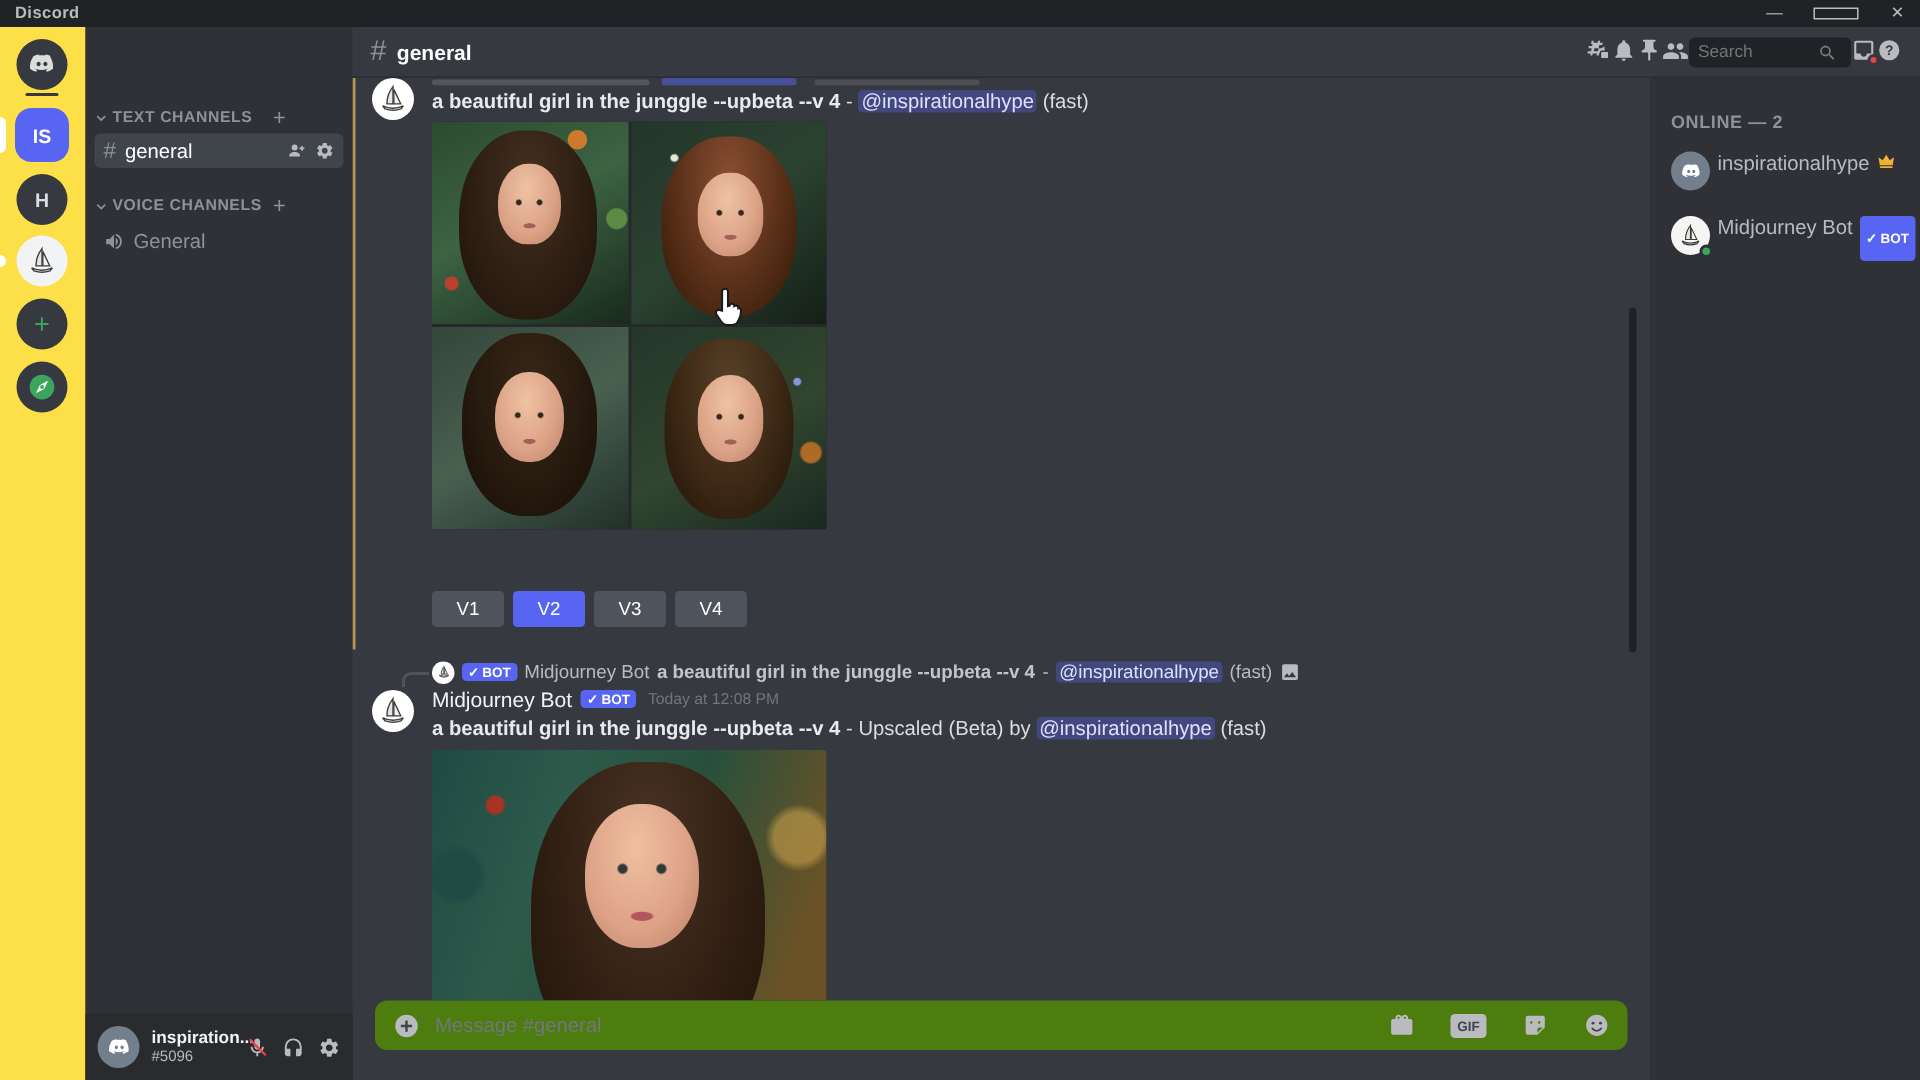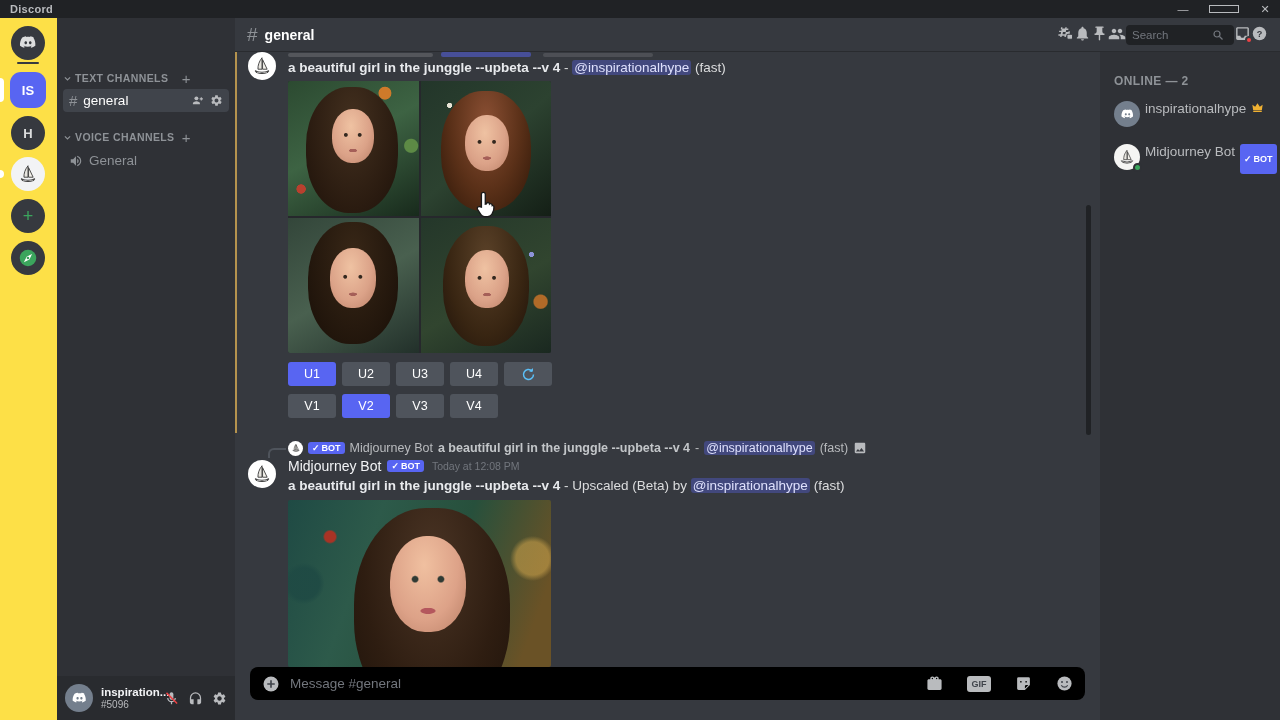--- a/index.html
+++ b/index.html
@@ -125,21 +125,21 @@
   #up-img .hair { left:66px; top:8px; width:156px; height:210px;
     background:radial-gradient(ellipse at 50% 26%, #4a3424 0%, #2e1d11 62%, #20140b 100%); }
   #up-img .face { left:102px; top:36px; width:76px; height:96px;
     background:
       radial-gradient(circle at 33% 45%, #2f3a34 0 2.6px, transparent 4px),
       radial-gradient(circle at 67% 45%, #2f3a34 0 2.6px, transparent 4px),
       radial-gradient(ellipse 11px 4.5px at 50% 78%, #b4575d 0 60%, transparent 75%),
       radial-gradient(ellipse at 45% 30%, #f0c0a0 0%, #dda288 58%, #b97f66 100%); }
 
   
-  #input-bar { position:absolute; left:250px; top:667px; width:835px; height:33px; background:#000000; border-radius:8px; display:flex; align-items:center; padding:0 12px; gap:10px; z-index:20; }
+  #input-bar { position:absolute; left:250px; top:667px; width:835px; height:33px; background:#4d7c0f; border-radius:8px; display:flex; align-items:center; padding:0 12px; gap:10px; z-index:20; }
   #input-bar input { flex:1; background:transparent; border:none; outline:none; font-size:13.5px; color:#dcddde; font-family:inherit; }
   #input-bar input::placeholder { color:#72767d; }
   #input-bar .right-icons { display:flex; align-items:center; gap:24px; }
   .gif-pill { background:#b9bbbe; color:#40444b; font-size:9px; font-weight:bold; border-radius:3px; width:24px; height:16px; display:flex; align-items:center; justify-content:center; }
 
   
   #top-sliver { position:absolute; left:53px; top:0; width:560px; height:5px; overflow:hidden; }
   #top-sliver .s1 { position:absolute; left:0; top:1px; width:145px; height:4px; background:rgba(220,221,222,.18); border-radius:2px; }
   #top-sliver .s2 { position:absolute; left:153px; top:0; width:90px; height:5px; background:rgba(88,101,242,.5); border-radius:2px; }
   #top-sliver .s3 { position:absolute; left:255px; top:1px; width:110px; height:4px; background:rgba(220,221,222,.14); border-radius:2px; }
@@ -397,32 +397,20 @@
     <div class="p q3">
       <div class="hair" style="left:20px;top:4px;width:90px;height:122px"></div>
       <div class="face" style="left:42px;top:30px;width:46px;height:60px"></div>
     </div>
     <div class="p q4">
       <div class="hair" style="left:22px;top:8px;width:86px;height:120px"></div>
       <div class="face" style="left:44px;top:32px;width:44px;height:58px"></div>
     </div>
   </div>
 
-  <div class="btn-row" style="top:310px">
-    <div class="mj-btn primary">U1</div>
-    <div class="mj-btn">U2</div>
-    <div class="mj-btn">U3</div>
-    <div class="mj-btn">U4</div>
-    <div class="mj-btn">
-      <svg width="15" height="15" viewBox="0 0 24 24" fill="none" stroke="#5bc0f8" stroke-width="2.4">
-          <path d="M20 12a8 8 0 1 1-2.5-5.8"></path>
-          <path d="M18.5 2.5 18 7l-4.5-.5" fill="#5bc0f8" stroke-width="1.6"></path>
-        </svg>
-    </div>
-  </div>
   <div class="btn-row" style="top:342px">
     <div class="mj-btn">V1</div>
     <div class="mj-btn primary">V2</div>
     <div class="mj-btn">V3</div>
     <div class="mj-btn">V4</div>
   </div>
 
   <div class="reply-spine"></div>
   <div class="reply-line">
     <span class="mini-av">

